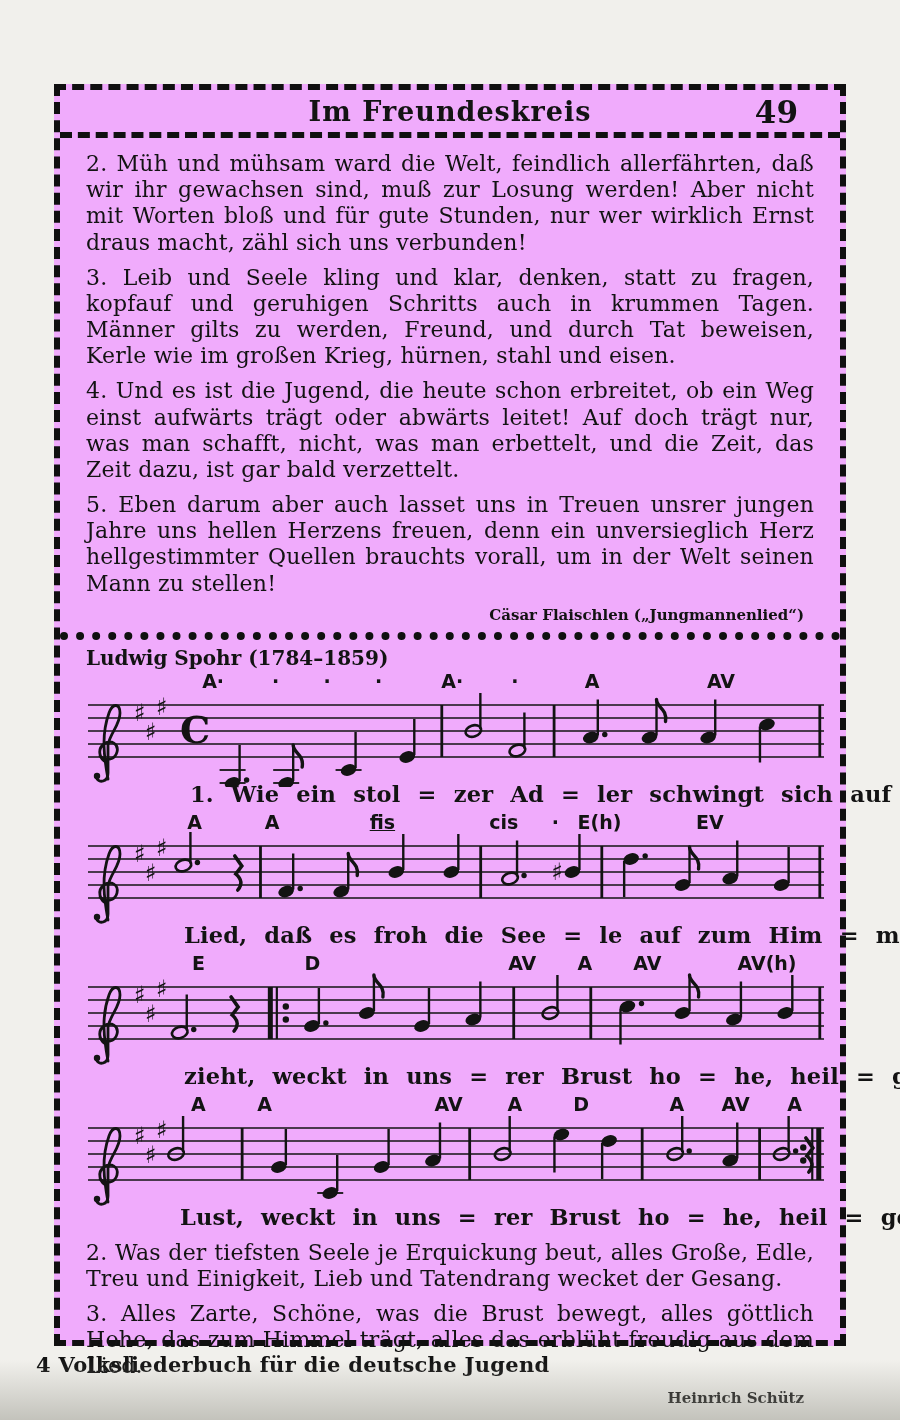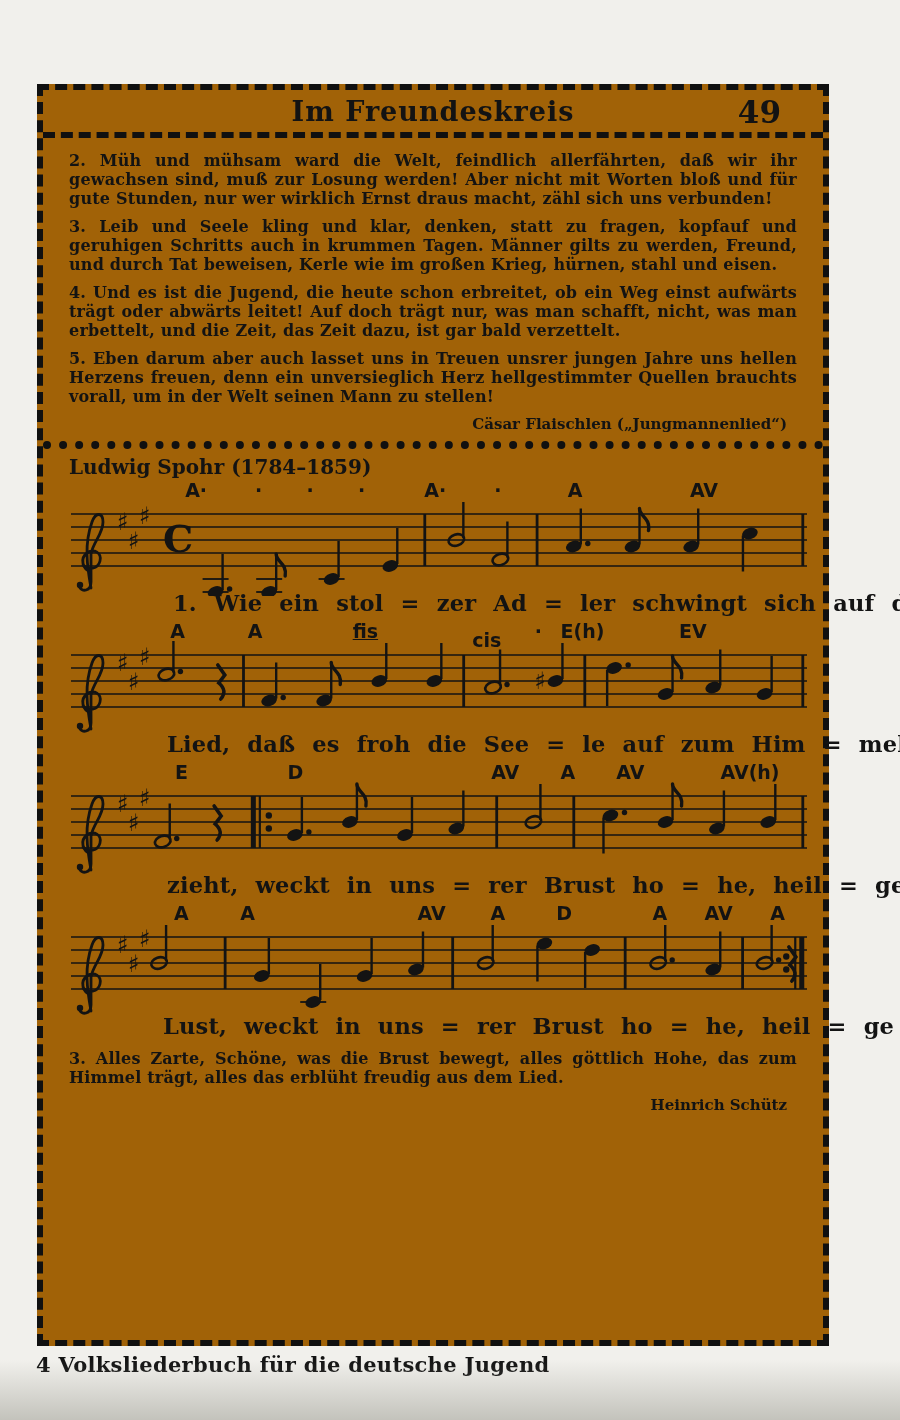--- a/index.html
+++ b/index.html
@@ -7,36 +7,36 @@
     width:900px;height:1420px;position:relative;overflow:hidden;
     background:#f1f0ec;
     font-family:"DejaVu Serif", serif;
     color:#131313;
   }
   .page-noise{
     position:absolute;left:0;right:0;bottom:0;height:60px;
     background:linear-gradient(to bottom, rgba(160,160,150,0), rgba(150,150,140,.5));
   }
   .frame{
-    position:absolute;left:37px;top:84px;width:792px;height:1262px;
+    position:absolute;left:54px;top:84px;width:792px;height:1262px;
     border:6px dashed #101010;
-    background:#a16207;
+    background:#f0abfc;
     box-sizing:border-box;
   }
   .band-header{
     height:42px;border-bottom:6px dashed #101010;
     display:flex;align-items:center;justify-content:center;position:relative;
   }
   .band-header .title{font-size:27px;font-weight:bold;letter-spacing:1px;}
   .band-header .pagenum{
     position:absolute;right:42px;top:4px;font-size:31px;font-weight:bold;
   }
   .inner{padding:13px 26px 0 26px;}
   .para{
-    font-size:16px;font-weight:bold;line-height:1.19;
+    font-size:22px;font-weight:normal;line-height:1.19;
     text-align:justify;margin:0 0 9px 0;letter-spacing:.2px;
   }
   .attr-line{
     text-align:right;font-size:15px;font-weight:bold;margin:2px 10px 8px 0;
   }
   .dot-divider{
     border-top:8px dotted #101010;margin:4px -26px 6px -26px;
   }
   .composer-line{
     font-size:20px;font-weight:bold;margin:0 6px 0 0;
@@ -135,21 +135,21 @@
           <line x1="731.798" y1="14" x2="731.798" y2="66" stroke="#131313" stroke-width="2.8"></line>
         </svg>
       <div class="lyricline" style="padding-left:102px;">1. Wie ein stol = zer Ad = ler schwingt sich auf das</div>
     </div>
 
     <div class="staff-block">
       <div class="chordrow">
           <span style="left: 14.5%;">A</span>
           <span style="left: 25%;">A</span>
           <span style="left: 40%; text-decoration: underline;">fis</span>
-          <span style="left: 56.5%; margin-top: 9px;">cis</span>
+          <span style="left: 56.5%;">cis</span>
           <span style="left: 63.5%;">·</span>
           <span style="left: 69.5%;">E(h)</span>
           <span style="left: 84.5%;">EV</span>
         </div>
       <svg class="staff-svg" width="736" height="96">
           <line x1="0" y1="14" x2="736" y2="14" stroke="#131313" stroke-width="1.6"></line>
           <line x1="0" y1="27" x2="736" y2="27" stroke="#131313" stroke-width="1.6"></line>
           <line x1="0" y1="40" x2="736" y2="40" stroke="#131313" stroke-width="1.6"></line>
           <line x1="0" y1="53" x2="736" y2="53" stroke="#131313" stroke-width="1.6"></line>
           <line x1="0" y1="66" x2="736" y2="66" stroke="#131313" stroke-width="1.6"></line>
@@ -307,20 +307,21 @@
           <path d="M717.852,24 L724.852,34 L718.852,42 C725.852,48 724.852,53 720.852,58" stroke="#131313" stroke-width="3.6" fill="none" stroke-linecap="round"></path>
           <rect x="728.2660000000001" y="14" width="5" height="52" fill="#131313"></rect>
           <line x1="724.2660000000001" y1="14" x2="724.2660000000001" y2="66" stroke="#131313" stroke-width="2.2"></line>
           <circle cx="715.2660000000001" cy="33.5" r="3.2" fill="#131313"></circle>
           <circle cx="715.2660000000001" cy="46.5" r="3.2" fill="#131313"></circle>
         </svg>
       <div class="lyricline" style="padding-left:92px;">Lust, weckt in uns = rer Brust ho = he, heil = ge Lust.</div>
     </div>
 
     <div class="verses">
+      <p class="para">2. Was der tiefsten Seele je Erquickung beut, alles Große, Edle, Treu und Einigkeit, Lieb und Tatendrang wecket der Gesang.</p>
       <p class="para">3. Alles Zarte, Schöne, was die Brust bewegt, alles göttlich Hohe, das zum Himmel trägt, alles das erblüht freudig aus dem Lied.</p>
       <div class="attr-line">Heinrich Schütz</div>
     </div>
   </div>
 </div>
 
 <div class="footer">4 Volksliederbuch für die deutsche Jugend</div>
 <div class="page-noise"></div>
 
 </body></html>

